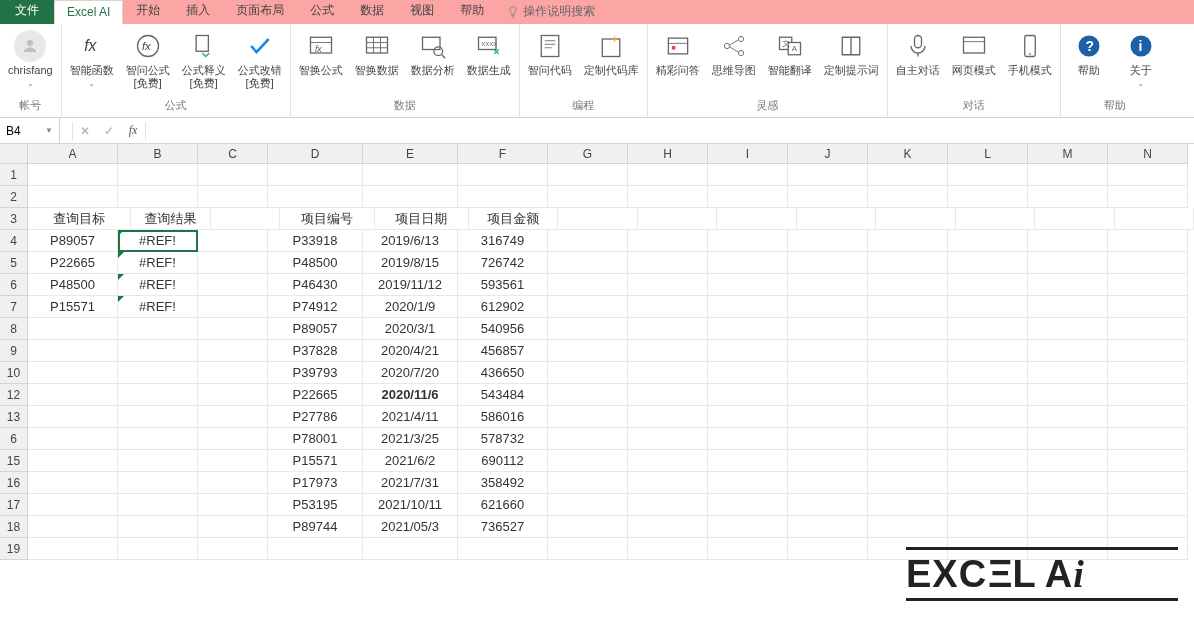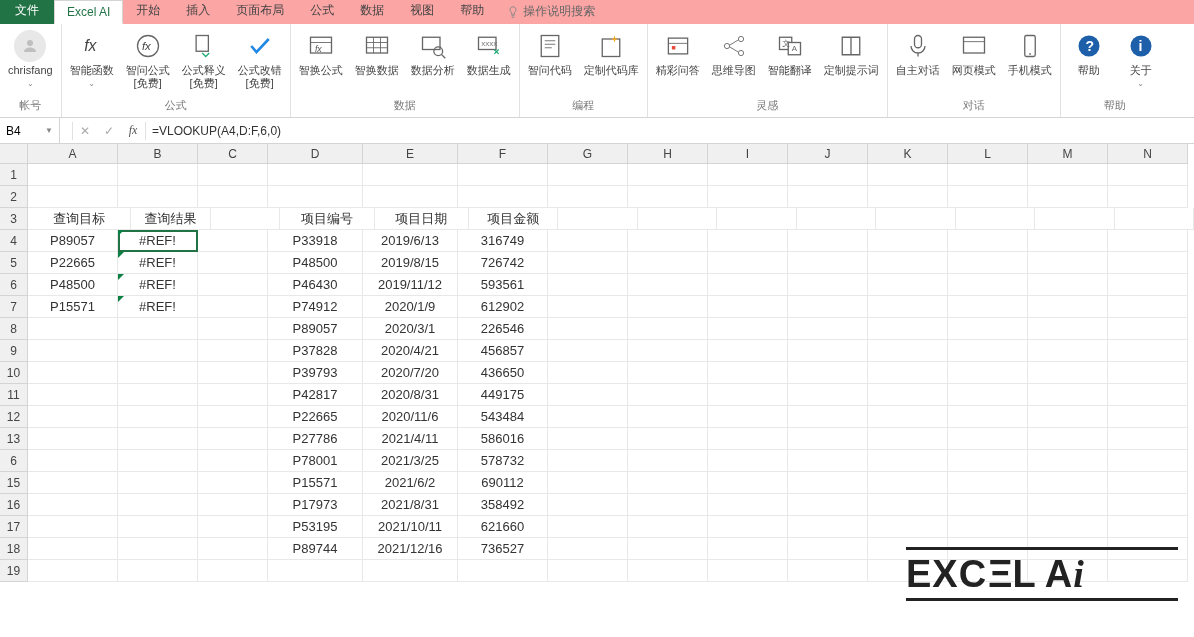--- a/index.html
+++ b/index.html
@@ -311,21 +311,20 @@
   <div class="name-box">
     <span>B4</span>
     <span class="dd">▼</span>
   </div>
   <div style="width:12px"></div>
   <div class="fb-sep"></div>
   <div class="fb-btn">✕</div>
   <div class="fb-btn">✓</div>
   <div class="fb-btn fx">fx</div>
   <div class="fb-sep"></div>
-  <div class="formula-input">=VLOOKUP(A4,D:F,6,0)</div>
 </div>
 
 <div class="grid-wrap">
   <div class="corner"></div>
   <div class="col-headers" id="col-headers">
       <div class="col-h" style="width: 90px;">A</div>
       <div class="col-h" style="width: 80px;">B</div>
       <div class="col-h" style="width: 70px;">C</div>
       <div class="col-h" style="width: 95px;">D</div>
       <div class="col-h" style="width: 95px;">E</div>
@@ -459,21 +458,21 @@
         <div class="cell" style="width: 80px;"></div>
         <div class="cell" style="width: 80px;"></div>
       </div>
       <div class="row">
         <div class="row-h">8</div>
         <div class="cell" style="width: 90px;"></div>
         <div class="cell" style="width: 80px;"></div>
         <div class="cell" style="width: 70px;"></div>
         <div class="cell" style="width: 95px;">P89057</div>
         <div class="cell" style="width: 95px;">2020/3/1</div>
-        <div class="cell" style="width: 90px;">226546</div>
+        <div class="cell" style="width: 90px;">540956</div>
         <div class="cell" style="width: 80px;"></div>
         <div class="cell" style="width: 80px;"></div>
         <div class="cell" style="width: 80px;"></div>
         <div class="cell" style="width: 80px;"></div>
         <div class="cell" style="width: 80px;"></div>
         <div class="cell" style="width: 80px;"></div>
         <div class="cell" style="width: 80px;"></div>
         <div class="cell" style="width: 80px;"></div>
       </div>
       <div class="row">
@@ -504,43 +503,26 @@
         <div class="cell" style="width: 80px;"></div>
         <div class="cell" style="width: 80px;"></div>
         <div class="cell" style="width: 80px;"></div>
         <div class="cell" style="width: 80px;"></div>
         <div class="cell" style="width: 80px;"></div>
         <div class="cell" style="width: 80px;"></div>
         <div class="cell" style="width: 80px;"></div>
         <div class="cell" style="width: 80px;"></div>
       </div>
       <div class="row">
-        <div class="row-h">11</div>
-        <div class="cell" style="width: 90px;"></div>
-        <div class="cell" style="width: 80px;"></div>
-        <div class="cell" style="width: 70px;"></div>
-        <div class="cell" style="width: 95px;">P42817</div>
-        <div class="cell" style="width: 95px;">2020/8/31</div>
-        <div class="cell" style="width: 90px;">449175</div>
-        <div class="cell" style="width: 80px;"></div>
-        <div class="cell" style="width: 80px;"></div>
-        <div class="cell" style="width: 80px;"></div>
-        <div class="cell" style="width: 80px;"></div>
-        <div class="cell" style="width: 80px;"></div>
-        <div class="cell" style="width: 80px;"></div>
-        <div class="cell" style="width: 80px;"></div>
-        <div class="cell" style="width: 80px;"></div>
-      </div>
-      <div class="row">
         <div class="row-h">12</div>
         <div class="cell" style="width: 90px;"></div>
         <div class="cell" style="width: 80px;"></div>
         <div class="cell" style="width: 70px;"></div>
         <div class="cell" style="width: 95px;">P22665</div>
-        <div class="cell" style="width: 95px;">2020/11/6</div>
+        <div class="cell" style="width: 95px; font-weight: bold;">2020/11/6</div>
         <div class="cell" style="width: 90px;">543484</div>
         <div class="cell" style="width: 80px;"></div>
         <div class="cell" style="width: 80px;"></div>
         <div class="cell" style="width: 80px;"></div>
         <div class="cell" style="width: 80px;"></div>
         <div class="cell" style="width: 80px;"></div>
         <div class="cell" style="width: 80px;"></div>
         <div class="cell" style="width: 80px;"></div>
         <div class="cell" style="width: 80px;"></div>
       </div>
@@ -594,21 +576,21 @@
         <div class="cell" style="width: 80px;"></div>
         <div class="cell" style="width: 80px;"></div>
         <div class="cell" style="width: 80px;"></div>
       </div>
       <div class="row">
         <div class="row-h">16</div>
         <div class="cell" style="width: 90px;"></div>
         <div class="cell" style="width: 80px;"></div>
         <div class="cell" style="width: 70px;"></div>
         <div class="cell" style="width: 95px;">P17973</div>
-        <div class="cell" style="width: 95px;">2021/8/31</div>
+        <div class="cell" style="width: 95px;">2021/7/31</div>
         <div class="cell" style="width: 90px;">358492</div>
         <div class="cell" style="width: 80px;"></div>
         <div class="cell" style="width: 80px;"></div>
         <div class="cell" style="width: 80px;"></div>
         <div class="cell" style="width: 80px;"></div>
         <div class="cell" style="width: 80px;"></div>
         <div class="cell" style="width: 80px;"></div>
         <div class="cell" style="width: 80px;"></div>
         <div class="cell" style="width: 80px;"></div>
       </div>
@@ -628,21 +610,21 @@
         <div class="cell" style="width: 80px;"></div>
         <div class="cell" style="width: 80px;"></div>
         <div class="cell" style="width: 80px;"></div>
       </div>
       <div class="row">
         <div class="row-h">18</div>
         <div class="cell" style="width: 90px;"></div>
         <div class="cell" style="width: 80px;"></div>
         <div class="cell" style="width: 70px;"></div>
         <div class="cell" style="width: 95px;">P89744</div>
-        <div class="cell" style="width: 95px;">2021/12/16</div>
+        <div class="cell" style="width: 95px;">2021/05/3</div>
         <div class="cell" style="width: 90px;">736527</div>
         <div class="cell" style="width: 80px;"></div>
         <div class="cell" style="width: 80px;"></div>
         <div class="cell" style="width: 80px;"></div>
         <div class="cell" style="width: 80px;"></div>
         <div class="cell" style="width: 80px;"></div>
         <div class="cell" style="width: 80px;"></div>
         <div class="cell" style="width: 80px;"></div>
         <div class="cell" style="width: 80px;"></div>
       </div>

